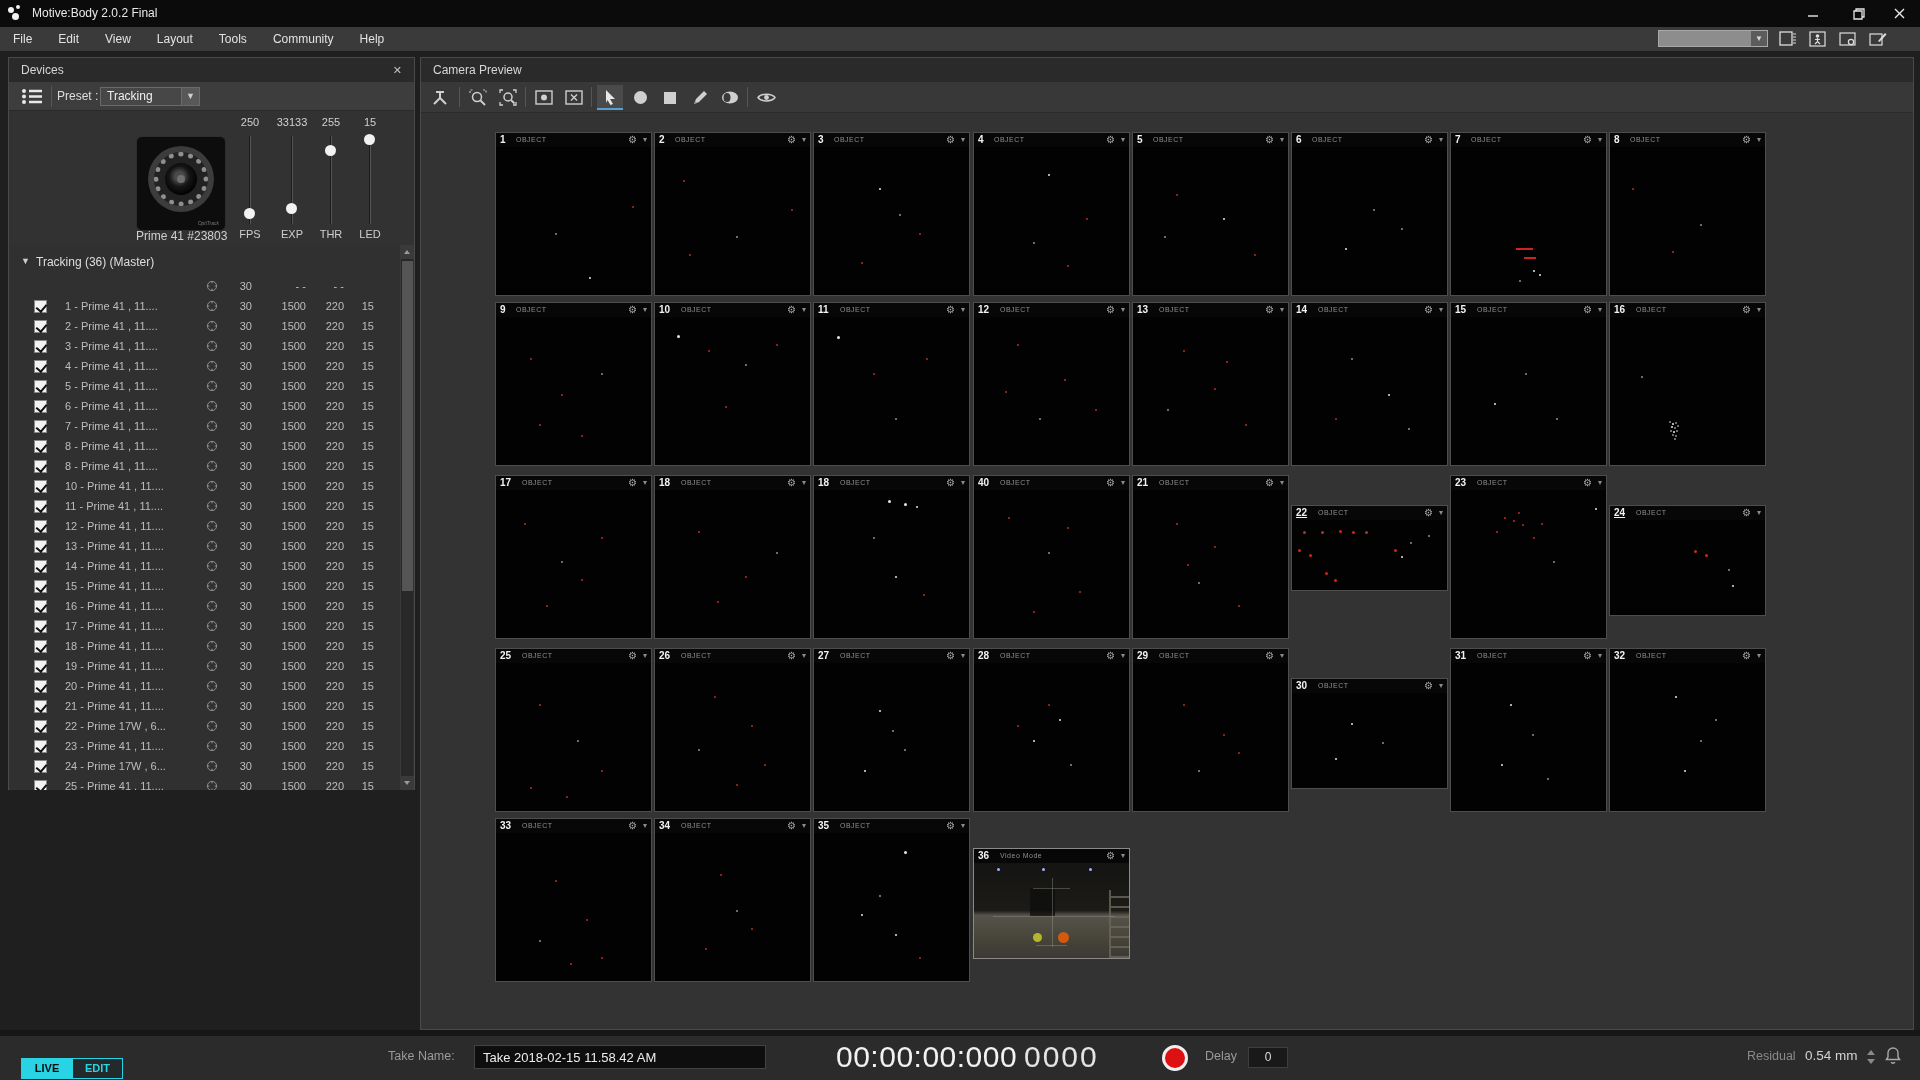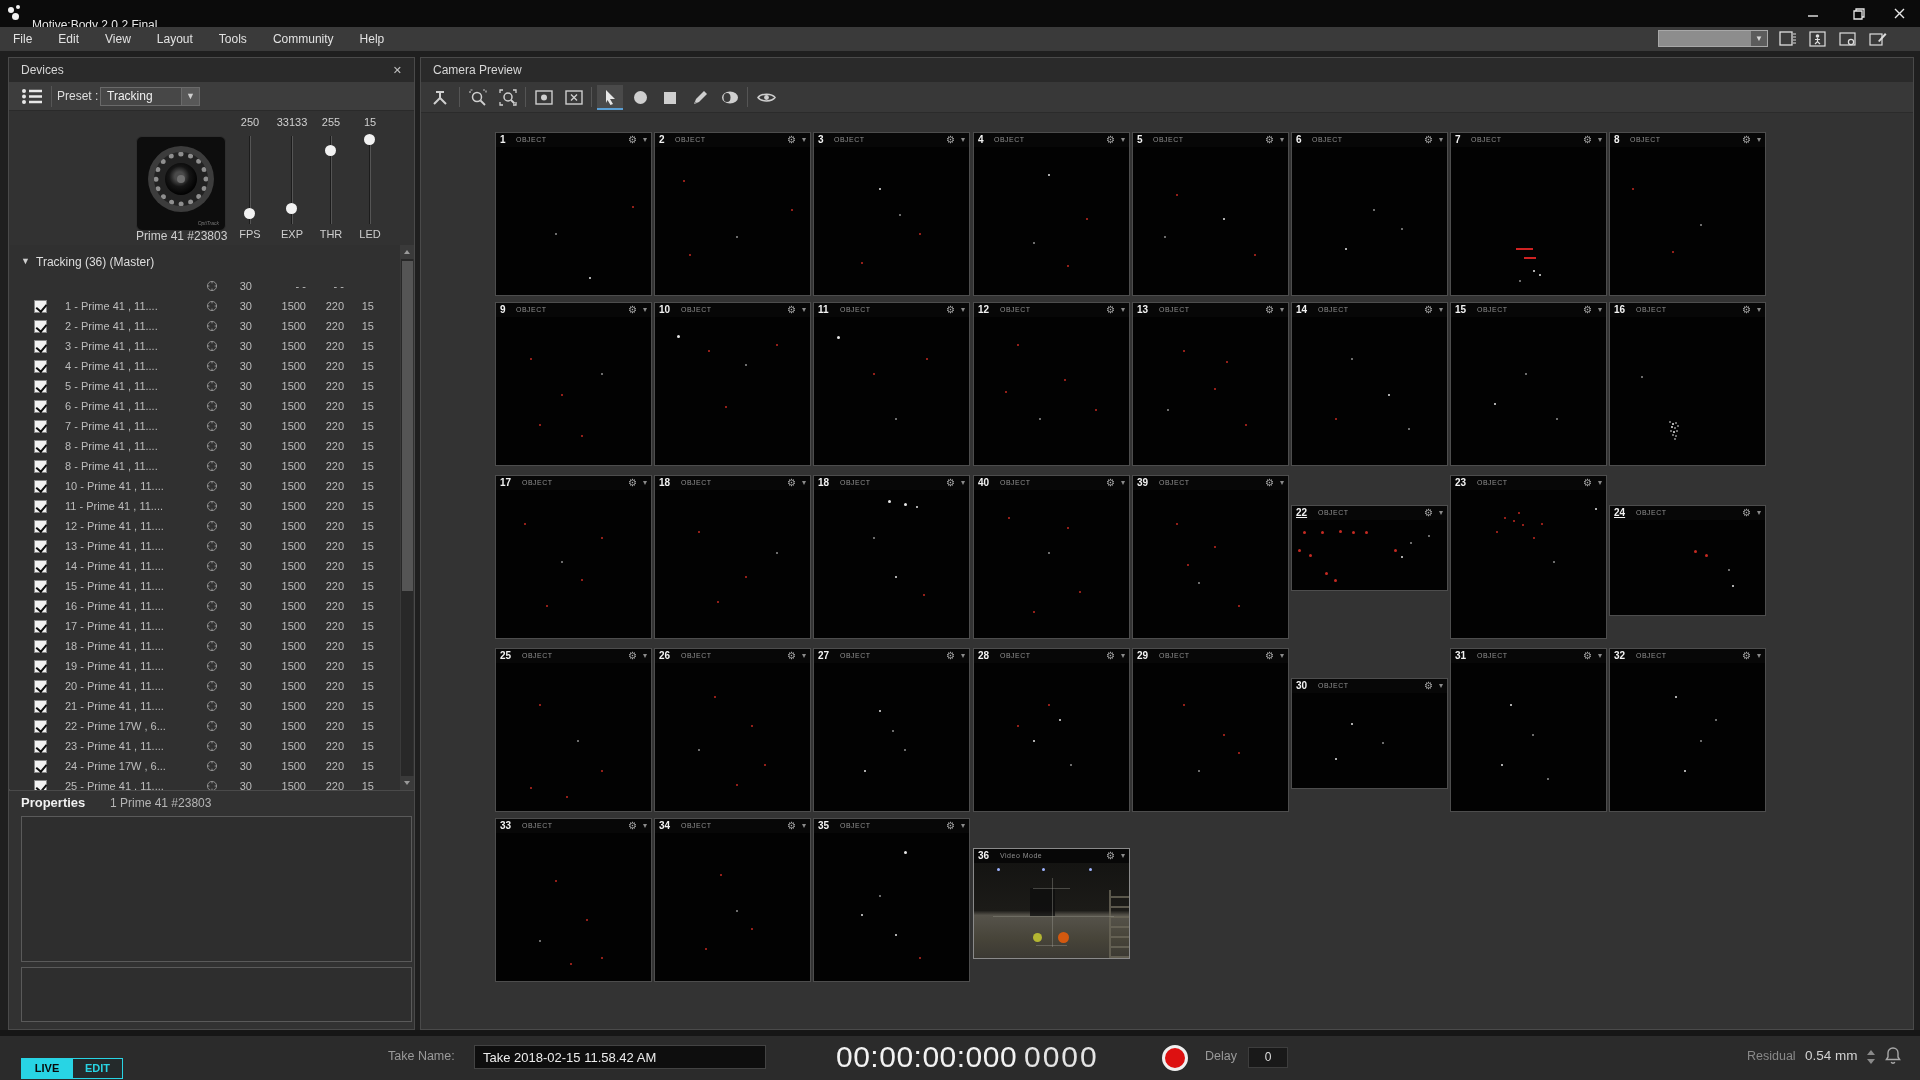--- a/index.html
+++ b/index.html
@@ -3,21 +3,21 @@
 <meta charset="utf-8">
 <style>
   html,body{margin:0;padding:0;background:#000;}
   *{box-sizing:border-box;font-family:"Liberation Sans",sans-serif;}
   #stage{position:relative;width:1920px;height:1080px;background:#1f1f1f;overflow:hidden;}
   .abs{position:absolute;}
   
   .titlebar{left:0;top:0;width:1920px;height:27px;background:#0b0b0b;color:#e8e8e8;font-size:12px;}
   .tb-logo{left:8px;top:5px;width:20px;height:17px;}
   .tb-logo i{position:absolute;border-radius:50%;background:#f2f2f2;}
-  .tb-title{left:32px;top:18px;}
+  .tb-title{left:32px;top:6px;}
   .winbtn{top:0;height:27px;width:46px;display:flex;align-items:center;justify-content:center;}
   .winbtn svg{display:block;}
   
   .menubar{left:0;top:27px;width:1920px;height:24px;background:#3a3a3a;display:flex;align-items:center;color:#e2e2e2;font-size:12px;}
   .menu-item{padding:0 13px;height:24px;line-height:24px;}
   .mb-combo{left:1658px;top:30px;width:110px;height:17px;background:#8d8d8d;border:1px solid #a8a8a8;}
   .mb-combo .arr{position:absolute;right:0;top:0;width:16px;height:15px;background:#5c5c5c;color:#d8d8d8;font-size:8px;text-align:center;line-height:15px;}
   .mb-icon{top:29px;width:24px;height:19px;display:flex;align-items:center;justify-content:center;}
   
   .panel{background:#323232;border:1px solid #4a4a4a;}
@@ -560,28 +560,20 @@
             <i></i>
           </span>
         <span class="vs-thumb"></span>
         <span class="vs-btn vs-dn" style="bottom:0">
             <i></i>
           </span>
       </div>
     </div>
   </div>
 
-  <div class="abs panel" id="props">
-    <div class="props-head">
-      <span class="props-title">Properties</span>
-      <span class="props-sub">1 Prime 41 #23803</span>
-    </div>
-    <div class="props-box" style="top:25px;height:146px"></div>
-    <div class="props-box" style="top:176px;height:55px"></div>
-  </div>
 
   <div class="abs panel" id="preview">
     <div class="panel-head">
       <span>Camera Preview</span>
     </div>
     <div class="pv-toolbar">
       <span class="pv-btn" style="left:6px">
         <svg width="18" height="16">
             <path d="M9 2v6M9 8L3 14M9 8l6 6M9 8l0 0" stroke="#cfcfcf" stroke-width="2" fill="none"></path>
             <path d="M5 2h8" stroke="#cfcfcf" stroke-width="2"></path>
@@ -937,21 +929,21 @@
           <div class="cell-body">
             <span class="mk" style="left:22%;top:18%;width:2px;height:2px;background:#c52a22"></span>
             <span class="mk" style="left:48%;top:42%;width:2px;height:2px;background:#909090"></span>
             <span class="mk" style="left:68%;top:68%;width:2px;height:2px;background:#c52a22"></span>
             <span class="mk" style="left:38%;top:82%;width:2px;height:2px;background:#c52a22"></span>
             <span class="mk" style="left:60%;top:25%;width:2px;height:2px;background:#c52a22"></span>
           </div>
         </div>
         <div class="cell" style="left: 711px; top: 362px; width: 157px; height: 164px;">
           <div class="cell-head">
-            <span class="cell-num">39</span>
+            <span class="cell-num">21</span>
             <span class="cell-type" style="left:26px">OBJECT</span>
             <span class="cell-gear">⚙</span>
             <span class="cell-caret">▾</span>
           </div>
           <div class="cell-body">
             <span class="mk" style="left:28%;top:22%;width:2px;height:2px;background:#c52a22"></span>
             <span class="mk" style="left:52%;top:38%;width:2px;height:2px;background:#c52a22"></span>
             <span class="mk" style="left:42%;top:62%;width:2px;height:2px;background:#909090"></span>
             <span class="mk" style="left:68%;top:78%;width:2px;height:2px;background:#c52a22"></span>
             <span class="mk" style="left:35%;top:50%;width:2px;height:2px;background:#c52a22"></span>

